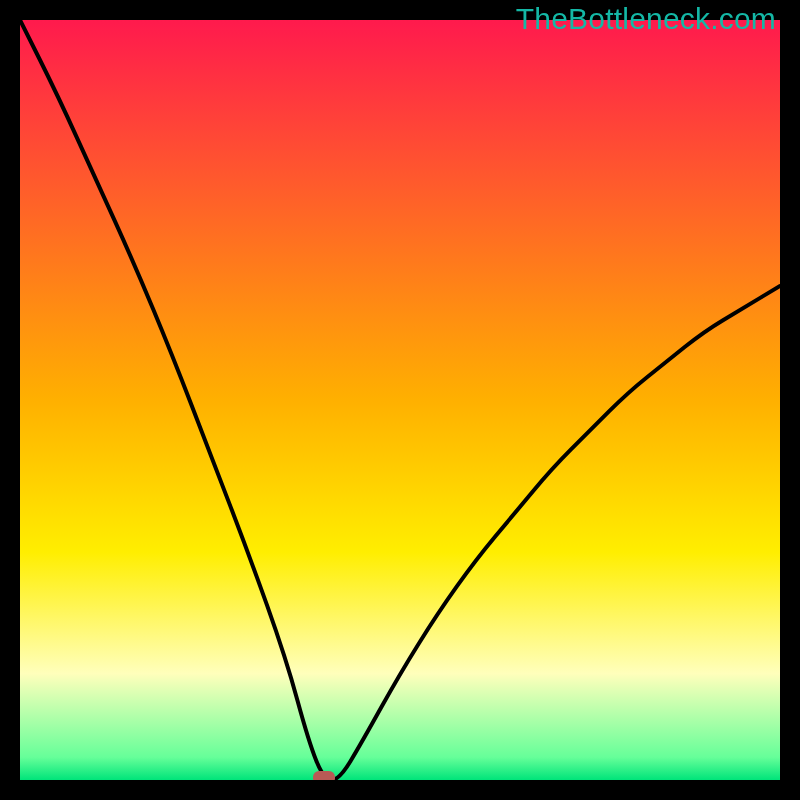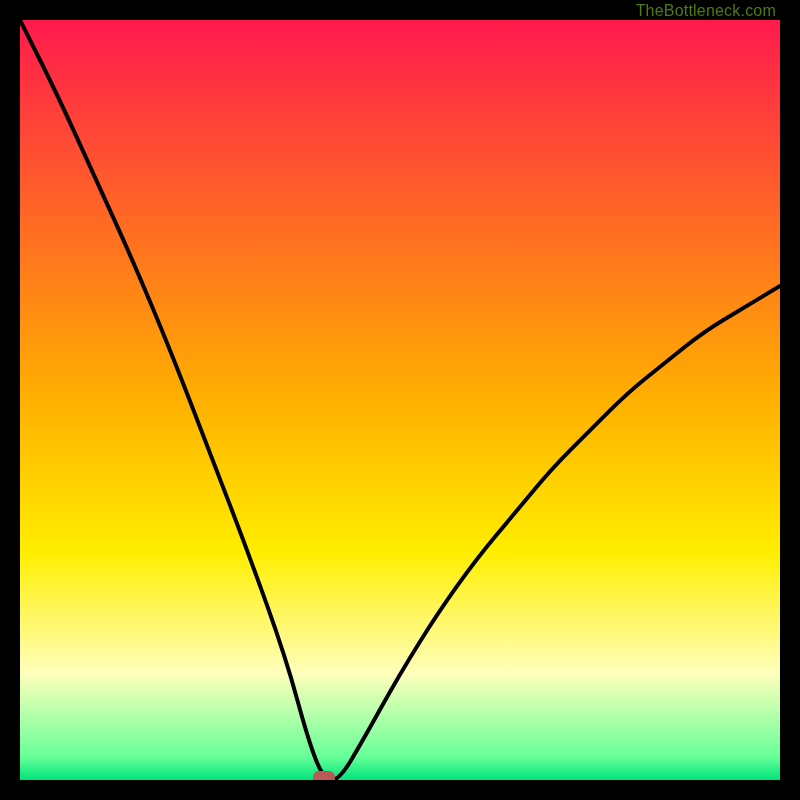--- a/index.html
+++ b/index.html
@@ -23,22 +23,22 @@
     position: absolute;
     left: 0;
     top: 0;
     width: 760px;
     height: 760px;
   }
   .watermark {
     position: absolute;
     top: 2px;
     right: 24px;
-    color: #4d7c0f;
-    font-size: 16px;
+    color: #14b8a6;
+    font-size: 30px;
     font-weight: 500;
     letter-spacing: 0.2px;
     z-index: 10;
   }
   svg {
     display: block;
   }
 </style>
 </head>
 <body>

